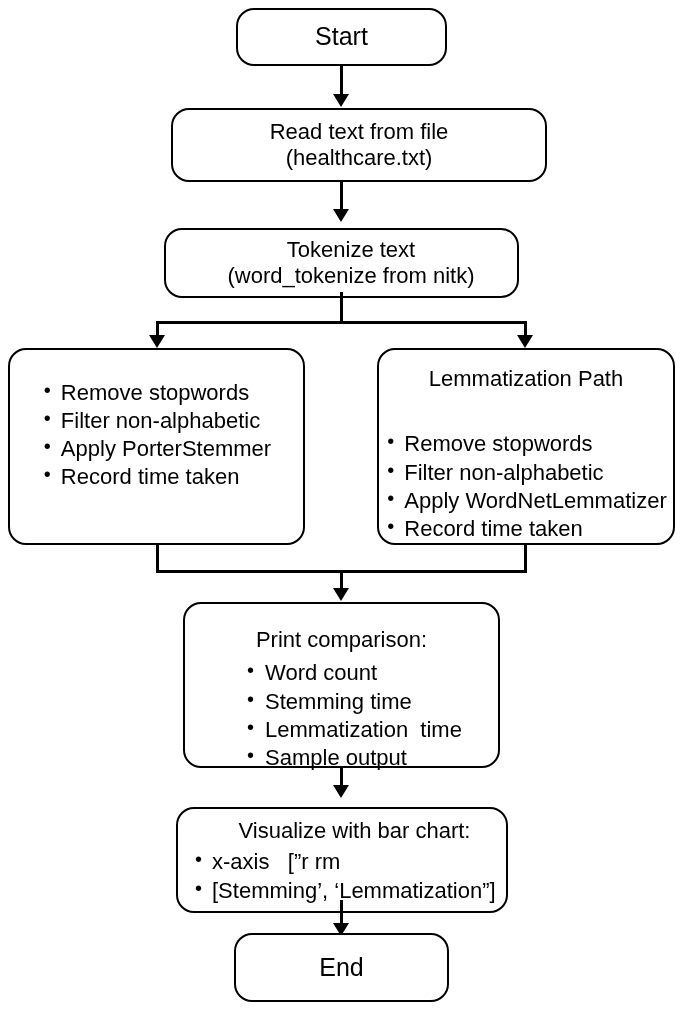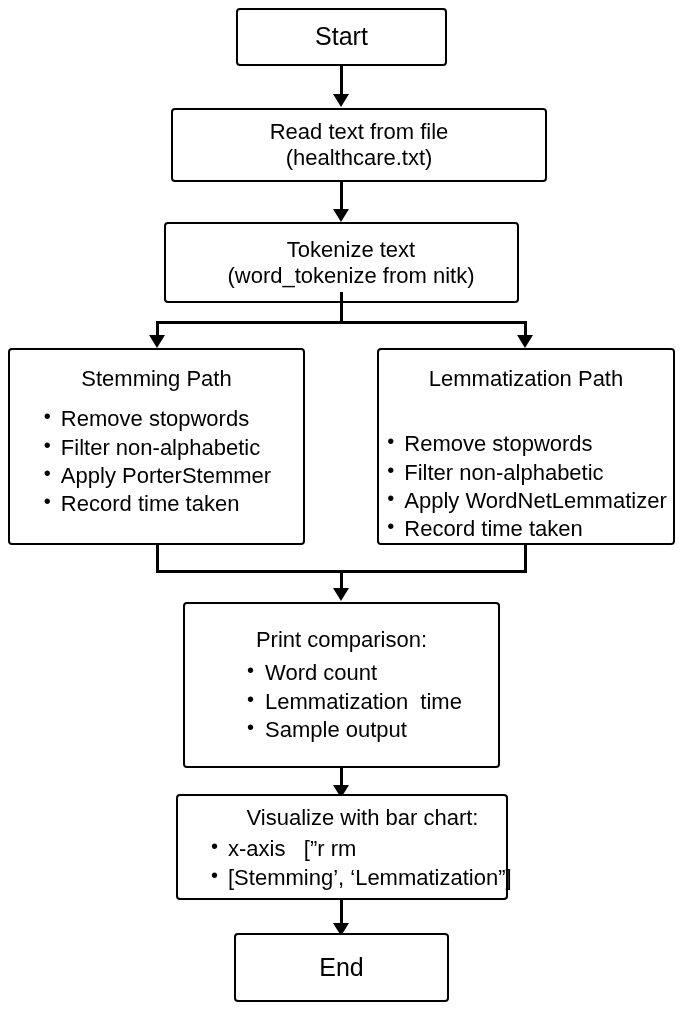--- a/index.html
+++ b/index.html
@@ -16,21 +16,21 @@
     position: relative;
     width: 683px;
     height: 1024px;
     background: #ffffff;
     overflow: hidden;
   }
   .node {
     position: absolute;
     box-sizing: border-box;
     border: 2.5px solid #000000;
-    border-radius: 4px;
+    border-radius: 18px;
     background: #ffffff;
     display: flex;
     flex-direction: column;
     justify-content: center;
     align-items: center;
     text-align: center;
   }
   .node-line {
     display: block;
     line-height: 1.18;
@@ -84,21 +84,22 @@
     margin-top: 6px;
     padding-left: 24px;
   }
   .print-node .bullets li {
     padding-left: 20px;
   }
   .viz-node {
     justify-content: flex-start;
     align-items: flex-start;
     padding-top: 9px;
-    padding-left: 31px;
+    padding-left: 15px;
+    margin-top: 13px;
   }
   .viz-node .node-title {
     align-self: center;
     margin-left: 10px;
   }
   .viz-node .bullets {
     margin-top: 4px;
   }
   
   .vline {
@@ -133,34 +134,33 @@
   <div class="arrowhead" style="left:333px; top:94px;"></div>
 
   <div class="node process" style="left:171px; top:108px; width:376px; height:74px;">
     <span class="node-line">Read text from file</span>
     <span class="node-line">(healthcare.txt)</span>
   </div>
 
   <div class="vline" style="left:340px; top:182px; height:29px;"></div>
   <div class="arrowhead" style="left:333px; top:209px;"></div>
 
-  <div class="node process" style="left:164px; top:222px; width:355px; height:81px;padding-left:19px;">
+  <div class="node process" style="left:164px; top:228px; width:355px; height:70px;padding-left:19px;">
     <span class="node-line">Tokenize text</span>
     <span class="node-line">(word_tokenize from nitk)</span>
   </div>
 
   <div class="vline" style="left:340px; top:292px; height:31px;"></div>
   <div class="hline" style="left:156px; top:321px; width:370px;"></div>
   <div class="vline" style="left:156px; top:321px; height:16px;"></div>
   <div class="arrowhead" style="left:149px; top:335px;"></div>
   <div class="vline" style="left:524px; top:321px; height:16px;"></div>
   <div class="arrowhead" style="left:517px; top:335px;"></div>
 
   <div class="node process path-node" style="left:8px; top:348px; width:297px; height:197px;">
-    <span class="node-title">Stemming Path</span>
     <ul class="bullets">
       <li>Remove stopwords</li>
       <li>Filter non-alphabetic</li>
       <li>Apply PorterStemmer</li>
       <li>Record time taken</li>
     </ul>
   </div>
 
   <div class="node process path-node" style="left:377px; top:348px; width:298px; height:197px;justify-content:space-between;">
     <span class="node-title">Lemmatization Path</span>
@@ -175,20 +175,21 @@
   <div class="vline" style="left:156px; top:545px; height:27px;"></div>
   <div class="vline" style="left:524px; top:545px; height:27px;"></div>
   <div class="hline" style="left:156px; top:570px; width:371px;"></div>
   <div class="vline" style="left:340px; top:570px; height:20px;"></div>
   <div class="arrowhead" style="left:333px; top:588px;"></div>
 
   <div class="node process print-node" style="left:183px; top:602px; width:317px; height:166px;">
     <span class="node-title">Print comparison:</span>
     <ul class="bullets">
       <li>Word count</li>
+      <li>Stemming time</li>
       <li>Lemmatization  time</li>
       <li>Sample output</li>
     </ul>
   </div>
 
   <div class="vline" style="left:340px; top:768px; height:20px;"></div>
   <div class="arrowhead" style="left:333px; top:785px;"></div>
 
   <div class="node process viz-node" style="left:176px; top:794px; width:332px; height:106px;">
     <span class="node-title">Visualize with bar chart:</span>

